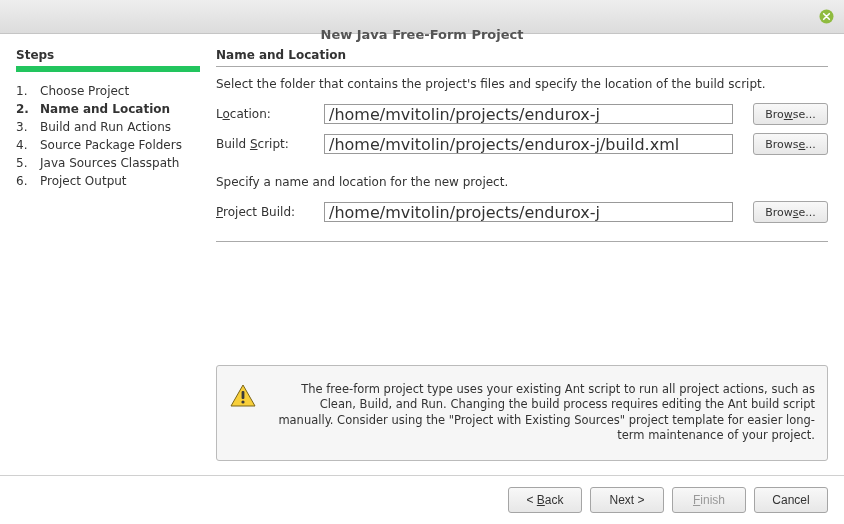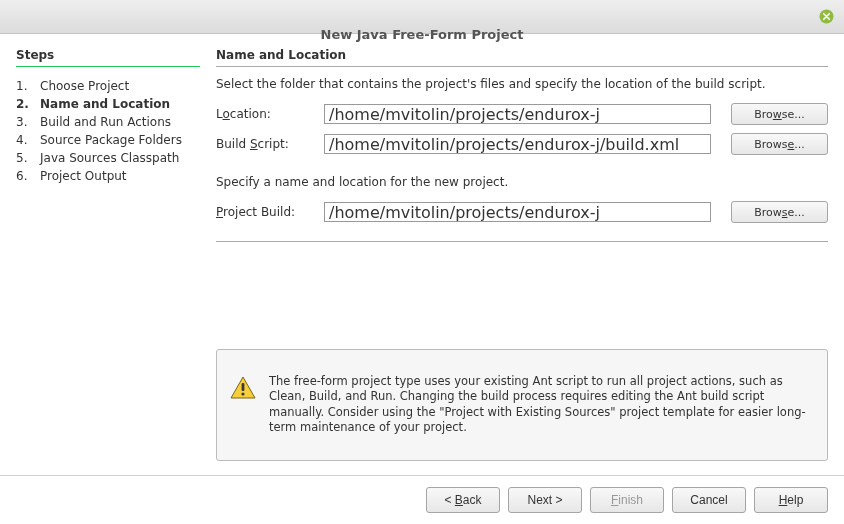--- a/index.html
+++ b/index.html
@@ -51,21 +51,21 @@
     border-bottom: 1px solid #d0d0d0;
   }
   .sidebar {
     width: 184px;
     flex: 0 0 184px;
   }
   .sidebar-title {
     font-weight: bold;
     font-size: 12px;
     padding-bottom: 4px;
-    border-bottom: 1px solid #22c55e;
+    border-bottom: 6px solid #22c55e;
     margin-bottom: 10px;
   }
   .steps {
     list-style: none;
   }
   .steps li {
     display: flex;
     padding: 2px 0;
     font-size: 12px;
     color: #333;
@@ -104,21 +104,21 @@
     flex: 1;
     height: 20px;
     padding: 1px 4px;
     font-size: 16px;
     font-family: inherit;
     border: 1px solid #999;
     background: #fff;
     color: #333;
   }
   .browse-btn {
-    width: 97px;
+    width: 75px;
     height: 22px;
     font-size: 11px;
     background: linear-gradient(#f8f8f8, #e7e7e7);
     border: 1px solid #a5a5a5;
     border-radius: 3px;
     cursor: pointer;
     display: flex;
     align-items: center;
     justify-content: center;
     color: #333;
@@ -127,24 +127,25 @@
   .divider {
     border: none;
     border-top: 1px solid #aaa;
     margin: 10px 0 8px 0;
   }
   .spacer { flex: 1; }
   .info-box {
     border: 1px solid #bbb;
     background: #f6f6f6;
     border-radius: 3px;
-    padding: 24px 12px;
+    padding: 16px 12px;
     display: flex;
     gap: 12px;
     margin-bottom: 14px;
+    text-align: right;
   }
   .info-icon {
     width: 28px;
     flex: 0 0 28px;
     display: flex;
     align-items: flex-start;
     justify-content: center;
     padding-top: 2px;
   }
   .info-text {
@@ -278,14 +279,13 @@
       <div class="info-text">The free-form project type uses your existing Ant script to run all project actions, such as Clean, Build, and Run. Changing the build process requires editing the Ant build script manually. Consider using the "Project with Existing Sources" project template for easier long-term maintenance of your  project.</div>
     </div>
   </div>
 </div>
 
 <div class="footer">
   <button><span>&lt; </span><span class="mnemonic">B</span><span>ack</span></button>
   <button>Next &gt;</button>
   <button class="disabled"><span></span><span class="mnemonic">F</span><span>inish</span></button>
   <button>Cancel</button>
-  <button><span></span><span class="mnemonic">H</span><span>elp</span></button>
 </div>
 
 </body></html>

